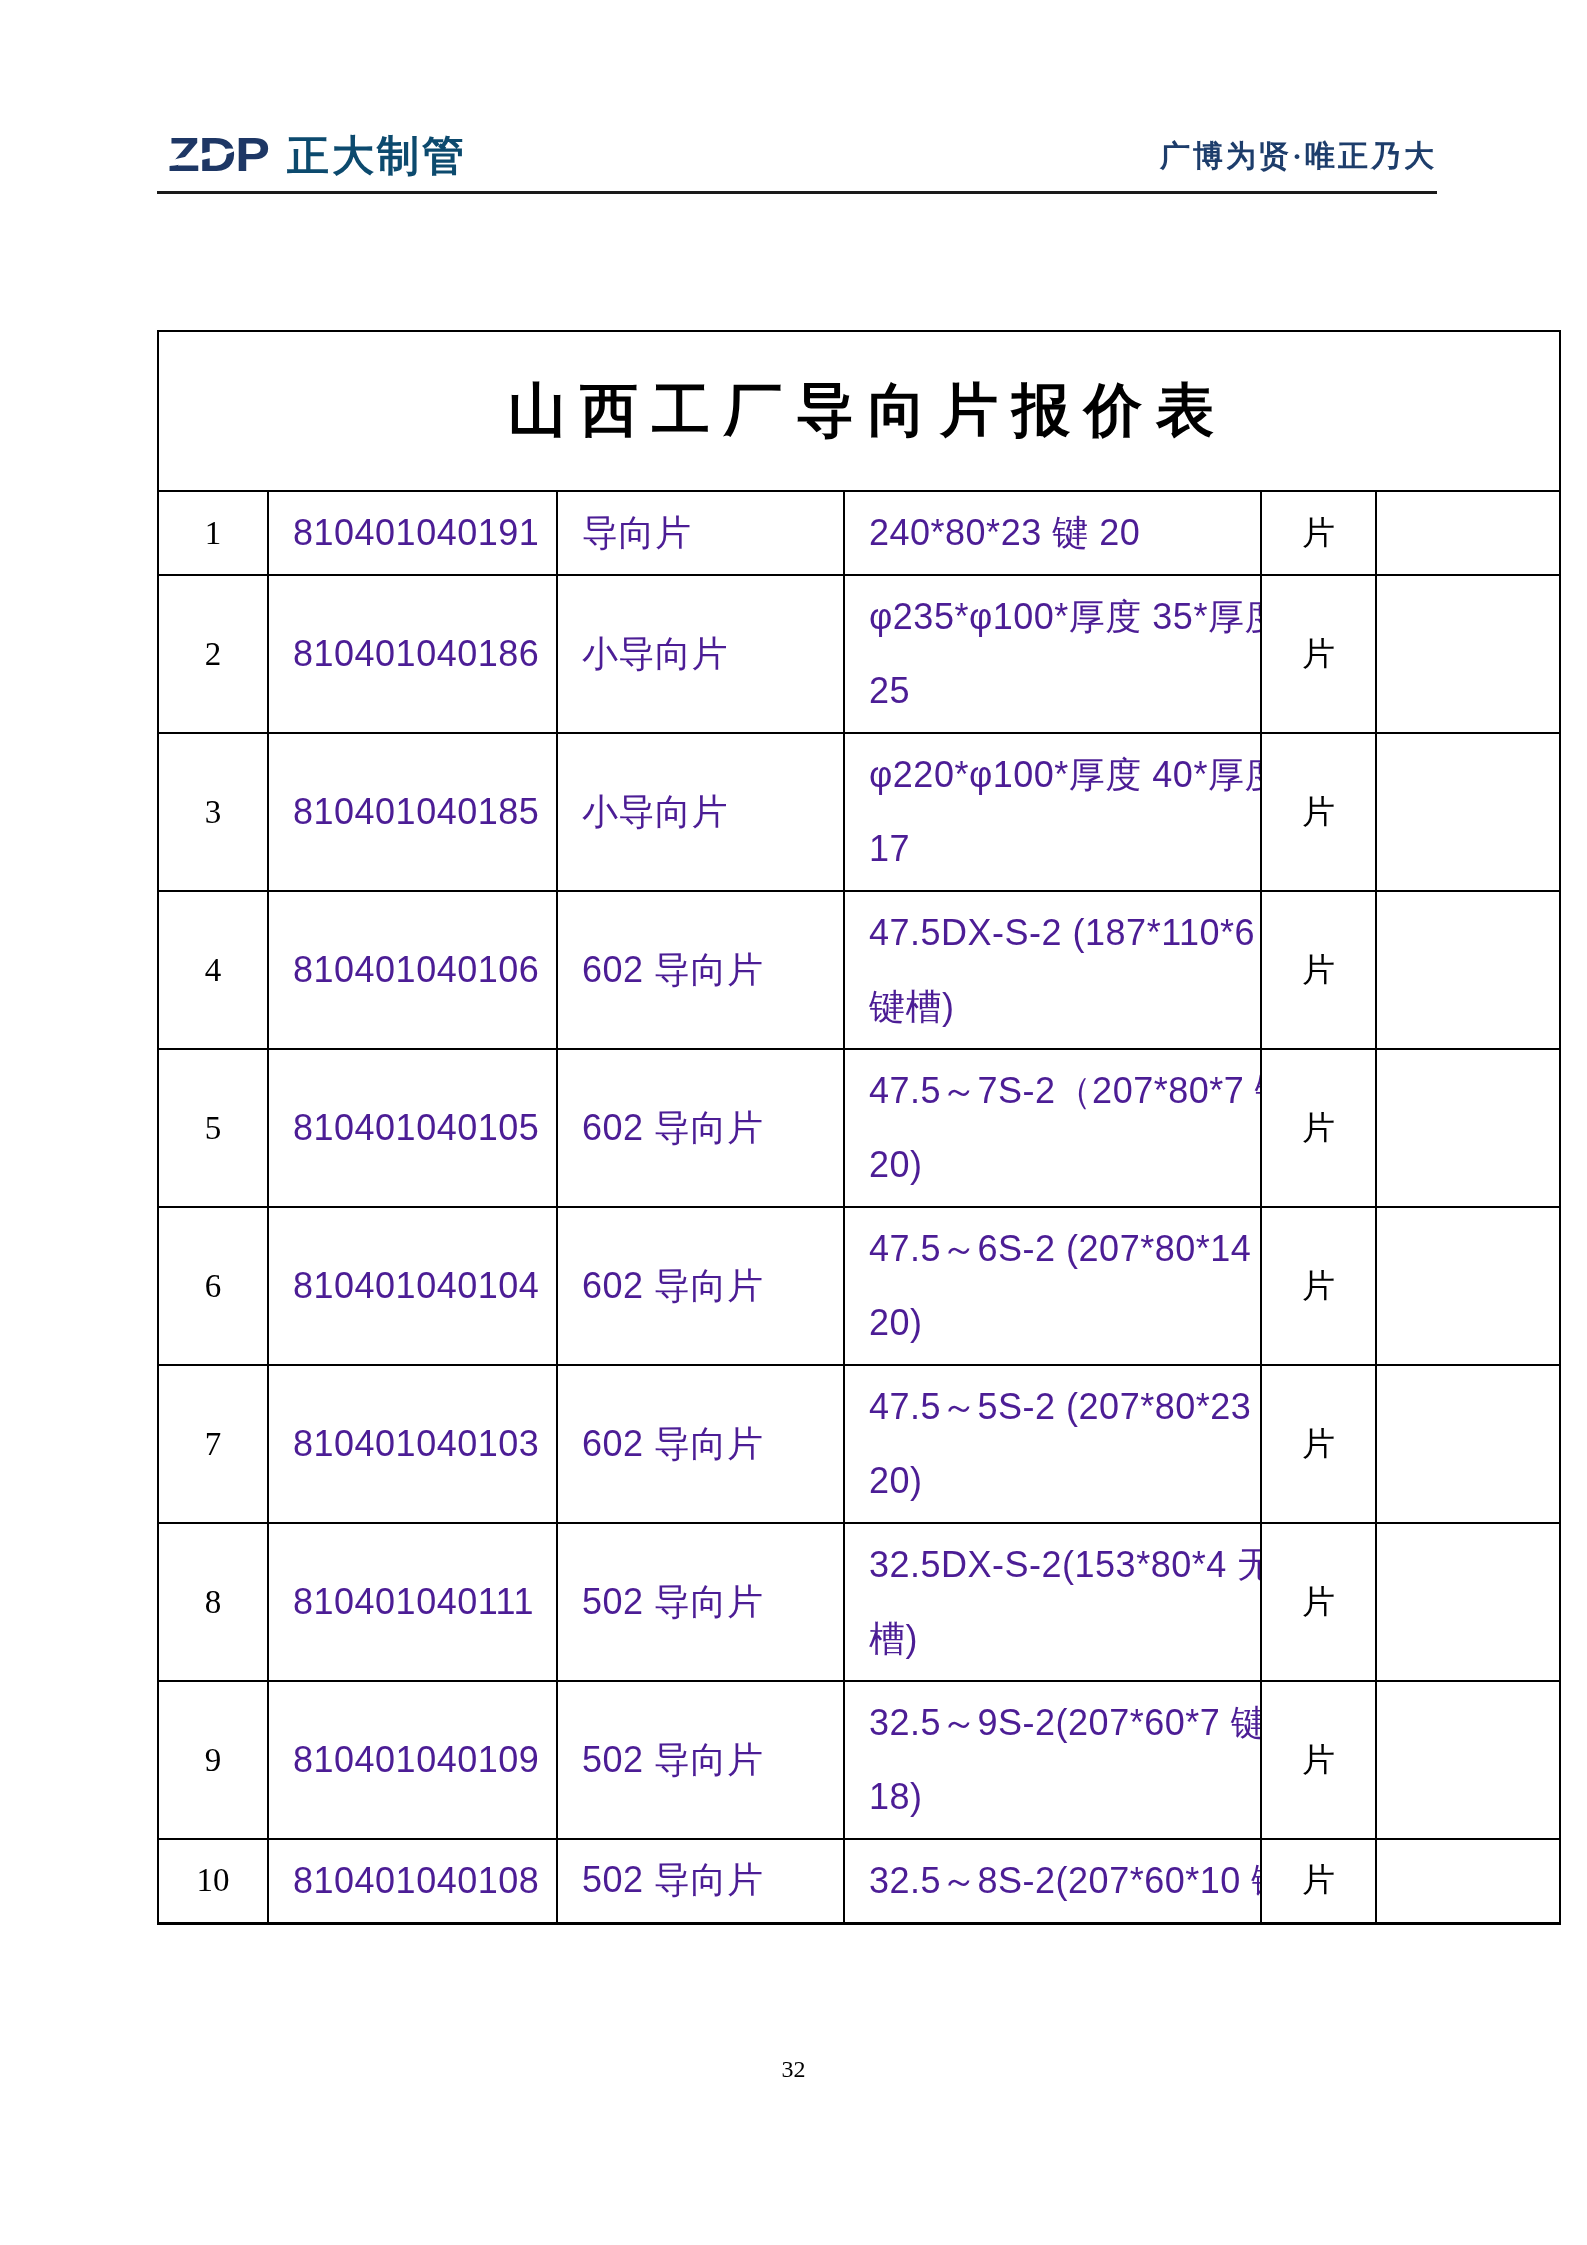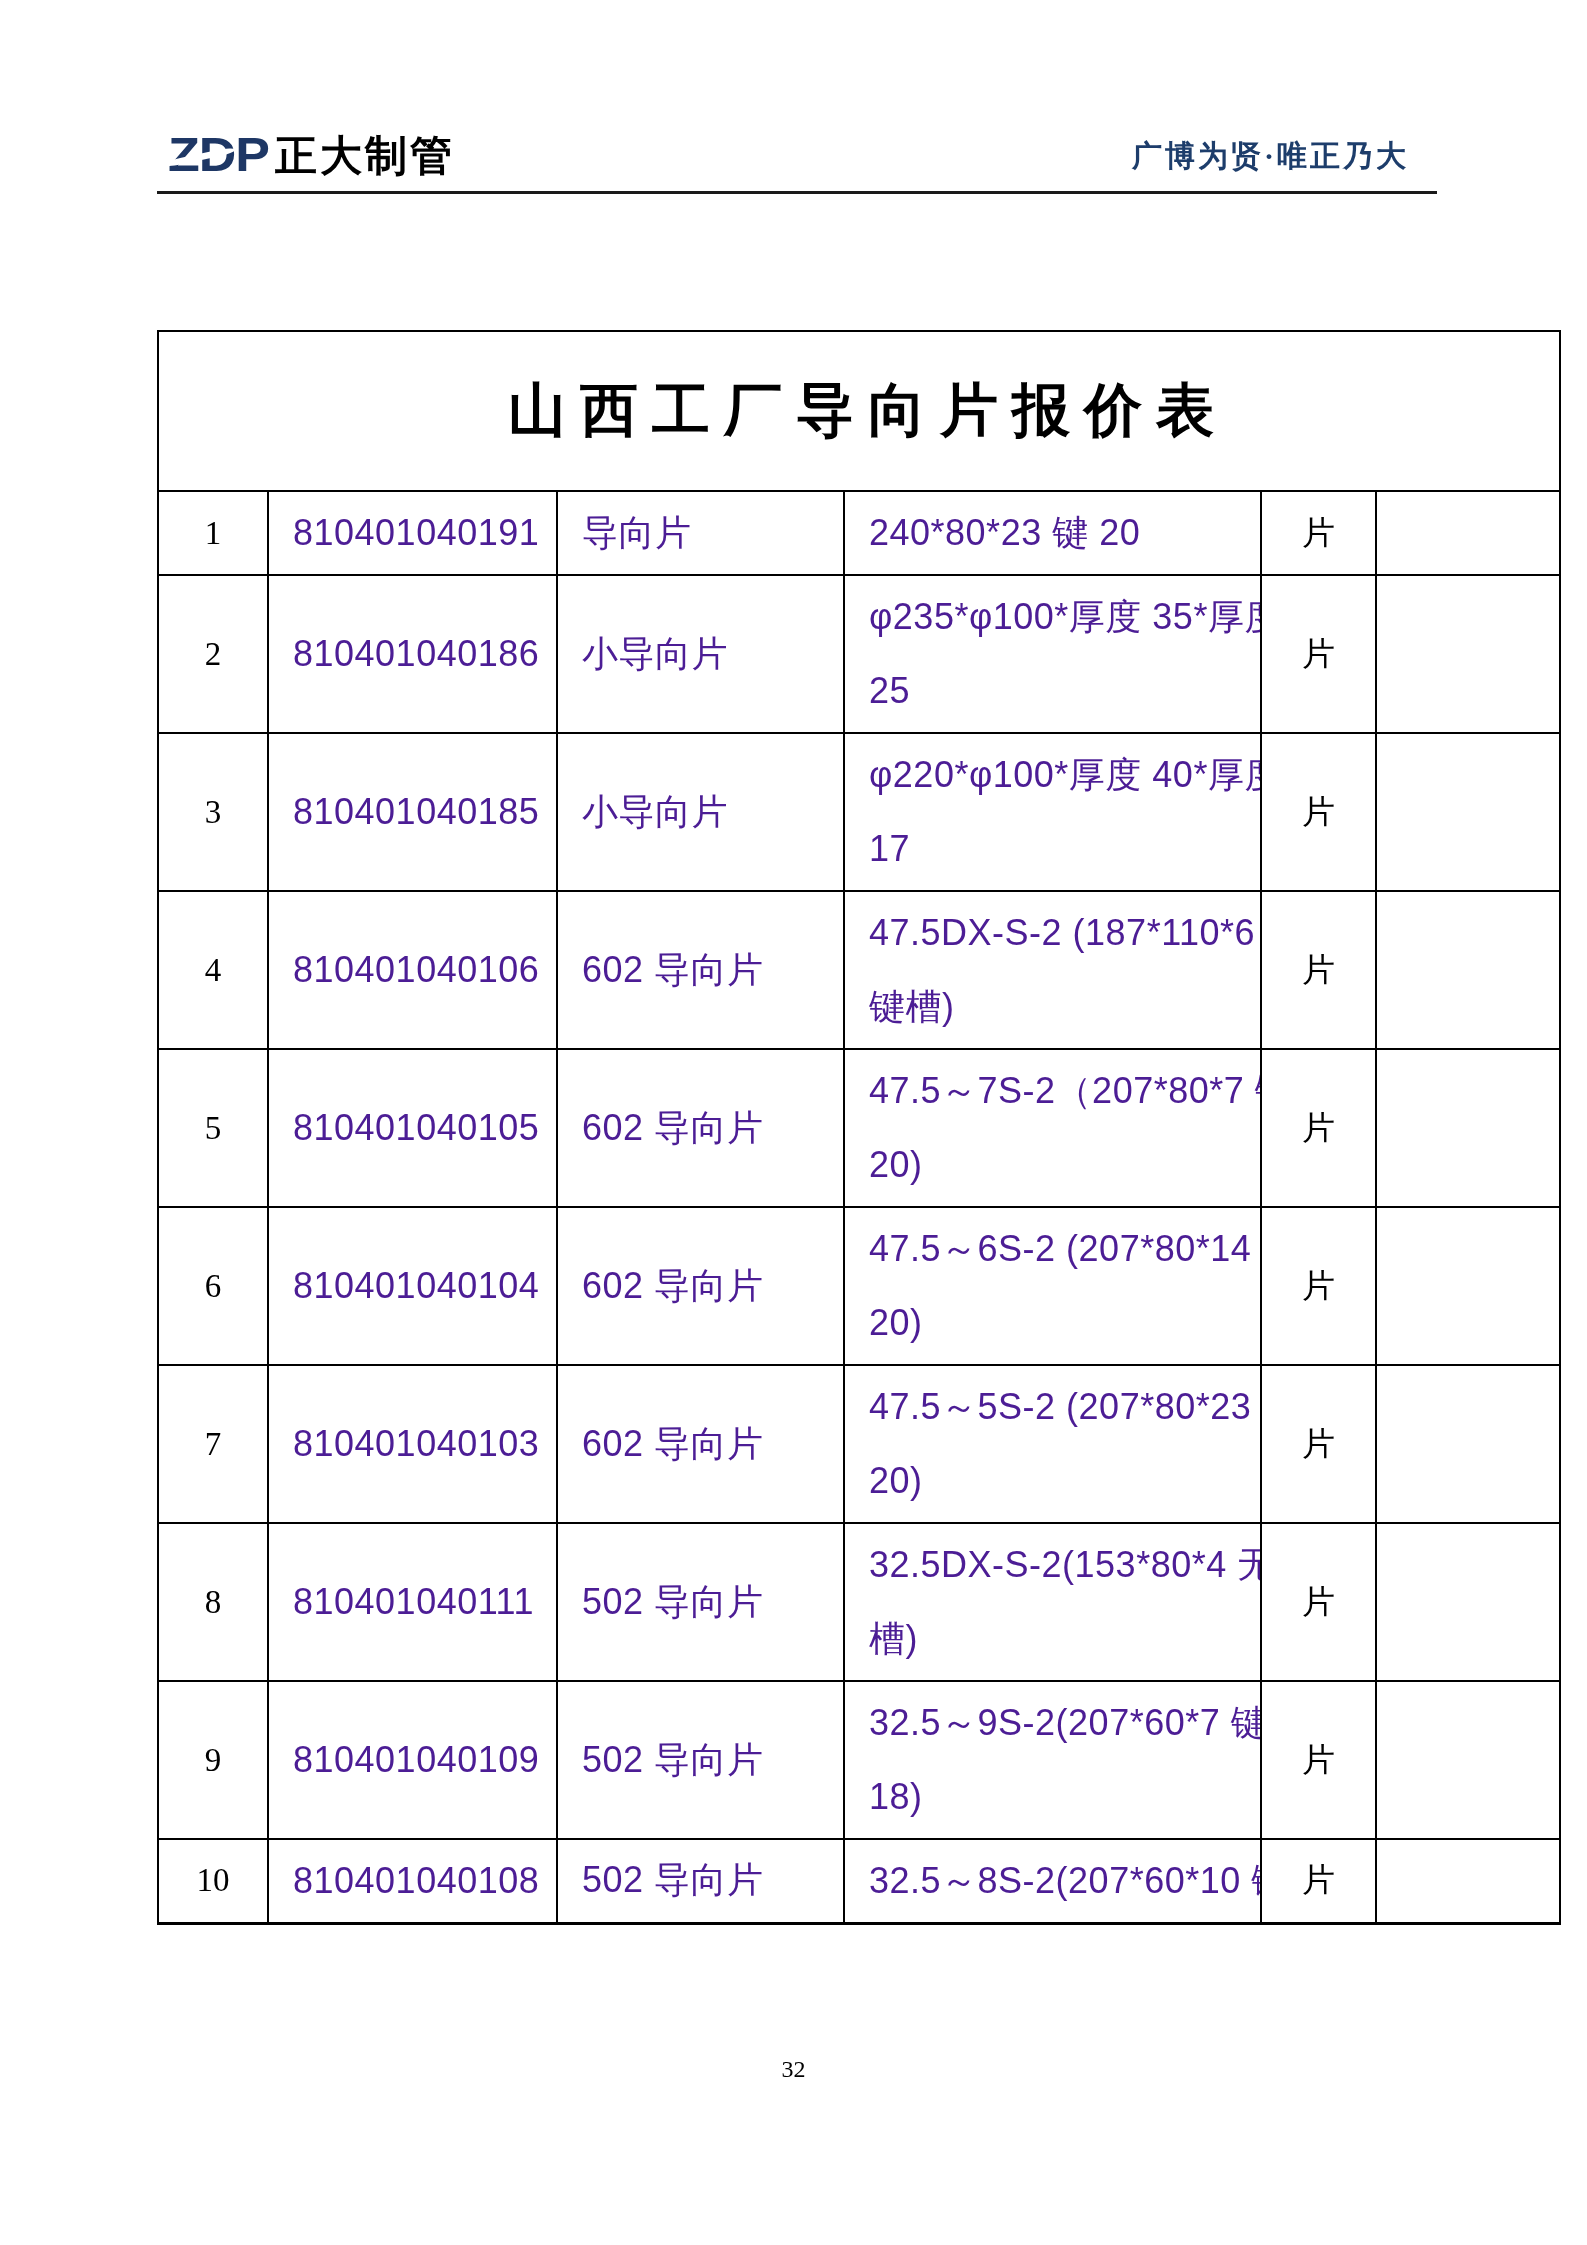--- a/index.html
+++ b/index.html
@@ -18,26 +18,26 @@
     font-family:"Liberation Sans", sans-serif; font-weight:900;
     font-size:52px; line-height:48px; letter-spacing:-1px;
     color:#1e3765; transform:scaleY(0.92); transform-origin:top left;
   }
   .logo-swoosh {
     position:absolute; left:-6px; top:24px; width:74px; height:7px;
     background:#ffffff; border-radius:50% / 100%;
     transform:rotate(-13deg);
   }
   .logo-cn {
-    display:inline-block; margin-left:2px; vertical-align:top;
+    display:inline-block; margin-left:14px; vertical-align:top;
     font-family:"Liberation Sans", sans-serif; font-weight:700;
-    font-size:42px; line-height:48px; letter-spacing:3px; color:#000000;
+    font-size:42px; line-height:48px; letter-spacing:3px; color:#0c4a6e;
   }
   .slogan {
-    position:absolute; right:178px; top:136px;
+    position:absolute; right:150px; top:136px;
     font-size:30px; letter-spacing:3px; color:#1d3d6b; font-weight:700;
     font-family:"Liberation Serif", serif;
   }
   .head-rule {
     position:absolute; left:157px; top:191px; width:1280px; height:3px;
     background:#1a1a1a;
   }
 
   
   table.quote {

